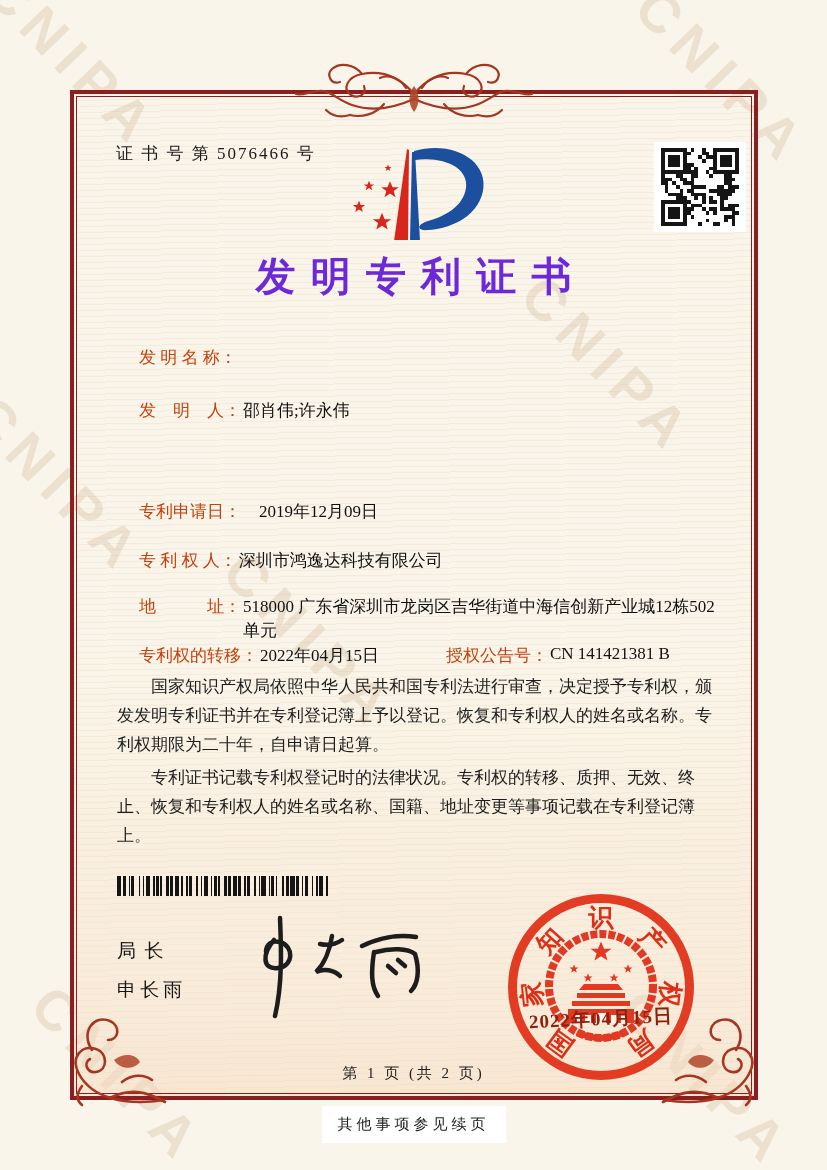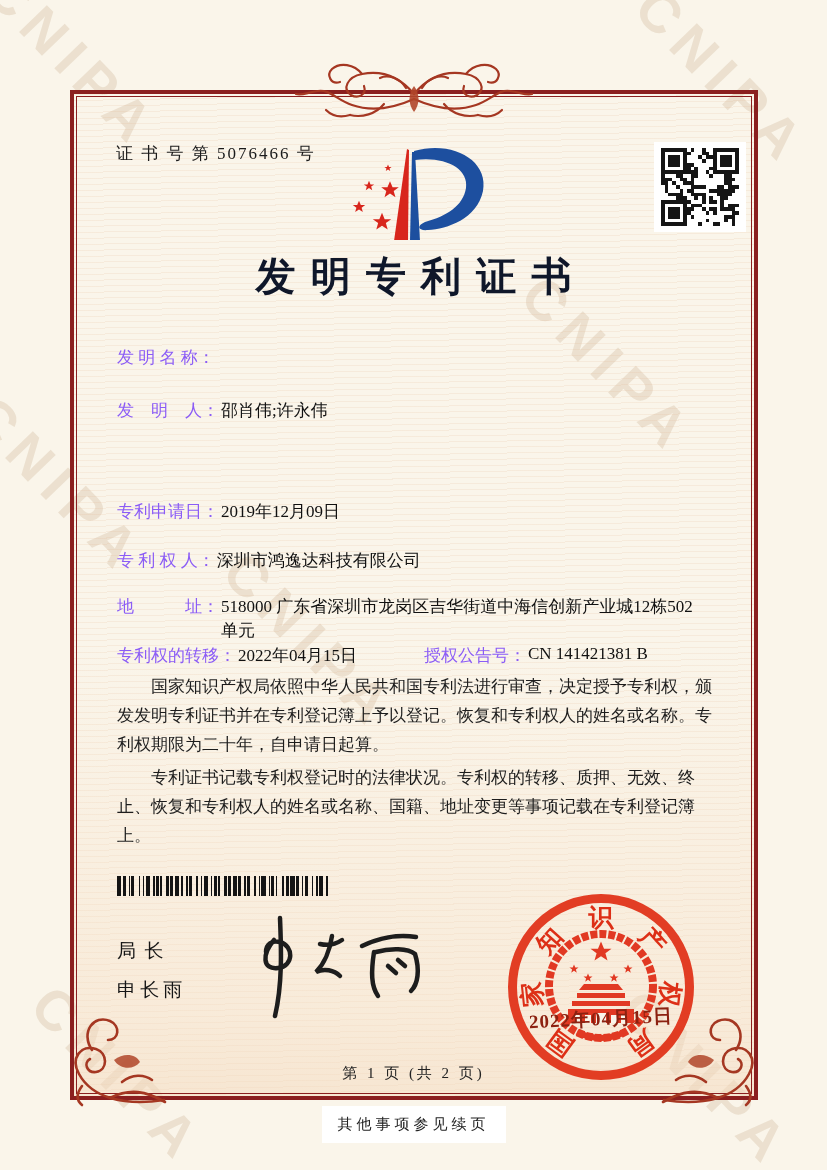--- a/index.html
+++ b/index.html
@@ -25,25 +25,25 @@
   .cert-no{position:absolute;left:116px;top:142px;font-size:17px;letter-spacing:2px;color:#1a1a1a;}
   .logo{position:absolute;left:346px;top:136px;width:168px;height:104px;}
   .qr-box{position:absolute;left:654px;top:142px;width:92px;height:90px;background:#ffffff;
           display:flex;align-items:center;justify-content:center;}
   .qr-grid{display:grid;grid-template-columns:repeat(21,1fr);grid-template-rows:repeat(21,1fr);
            width:78px;height:78px;background:#fff;}
   .qr-grid i{display:block;}
   .qr-grid i.on{background:#151515;}
 
   .title{position:absolute;left:0;top:249px;width:100%;text-align:center;font-size:40px;font-weight:700;
-         color:#0f172a;letter-spacing:.38em;text-indent:.38em;}
+         color:#6d28d9;letter-spacing:.38em;text-indent:.38em;}
 
   
   .field-row{position:absolute;left:117px;font-size:17px;color:#111;display:flex;}
-  .flabel{white-space:pre;flex:none;color:#8b5cf6;}
+  .flabel{white-space:pre;flex:none;color:#c2410c;margin-left:22px;}
   .fvalue{margin-left:2px;}
   .addr-val{width:478px;line-height:24px;}
   .col2{position:absolute;left:307px;top:0;display:flex;white-space:nowrap;}
 
   
   .paras{position:absolute;left:117px;top:672px;width:596px;font-size:17px;line-height:1.72;color:#1d1d1d;}
   .paras p{margin:0;text-indent:2em;}
   .paras p + p{margin-top:3px;}
 
   
@@ -604,21 +604,21 @@
 
   <div class="title">发明专利证书</div>
 
   <div class="field-row" style="top:346px;">
     <span class="flabel">发 明 名 称：</span>
   </div>
   <div class="field-row" style="top:399px;text-align:right;">
     <span class="flabel">发　明　人：</span>
     <span class="fvalue">邵肖伟;许永伟</span>
   </div>
-  <div class="field-row" style="top:500px;">
+  <div class="field-row" style="top:500px;gap:16px;">
     <span class="flabel">专利申请日：</span>
     <span class="fvalue">2019年12月09日</span>
   </div>
   <div class="field-row" style="top:549px;">
     <span class="flabel">专 利 权 人：</span>
     <span class="fvalue">深圳市鸿逸达科技有限公司</span>
   </div>
   <div class="field-row" style="top:595px;">
     <span class="flabel">地　　　址：</span>
     <span class="fvalue addr-val">518000 广东省深圳市龙岗区吉华街道中海信创新产业城12栋502单元</span>

